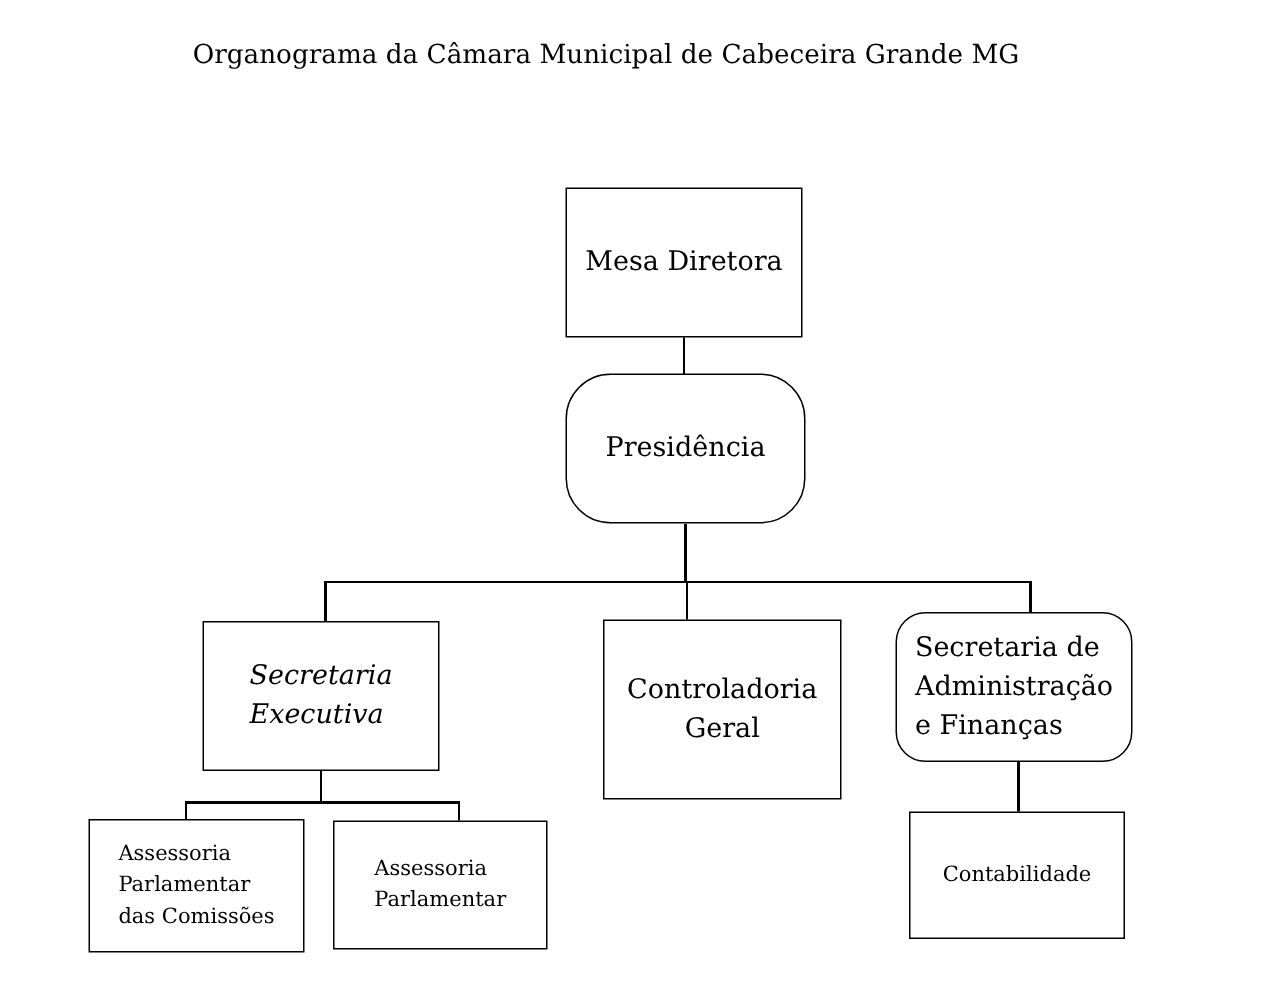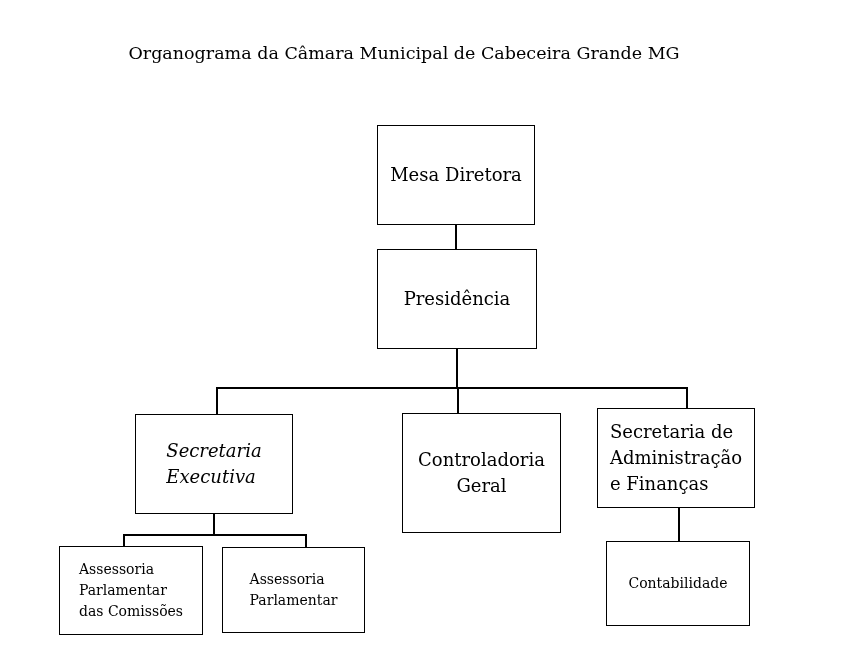--- a/index.html
+++ b/index.html
@@ -17,21 +17,20 @@
     overflow: hidden;
   }
   .chart-title {
     position: absolute;
     left: 404px;
     top: 27px;
     transform: translateX(-50%);
     white-space: nowrap;
     font-size: 17.5px;
     color: #000000;
-    margin-top: 16px;
   }
   .connectors {
     position: absolute;
     left: 0;
     top: 0;
     width: 841px;
     height: 657px;
   }
   .node {
     position: absolute;
@@ -50,24 +49,24 @@
   }
   .node.small .label {
     font-size: 14px;
     line-height: 21px;
   }
   .node.align-left .label { text-align: left; }
   .node.align-center .label { text-align: center; }
 
   
   #node-mesa-diretora            { left: 377px; top: 109px; width: 158px; height: 100px; margin-top: 16px; }
-  #node-presidencia              { left: 377px; top: 249px; width: 160px; height: 100px; }
+  #node-presidencia              { left: 377px; top: 249px; width: 160px; height: 100px; border-radius: 30px; }
   #node-secretaria-executiva     { left: 135px; top: 414px; width: 158px; height: 100px; font-style: italic; }
   #node-controladoria-geral      { left: 390px; top: 413px; width: 159px; height:  120px; margin-left: 12px; }
-  #node-secretaria-adm-financas  { left: 597px; top: 408px; width: 158px; height: 100px; }
+  #node-secretaria-adm-financas  { left: 597px; top: 408px; width: 158px; height: 100px; border-radius: 20px; }
   #node-assessoria-comissoes     { left:  59px; top: 546px; width: 144px; height:  89px; }
   #node-assessoria-parlamentar   { left: 222px; top: 547px; width: 143px; height:  86px; }
   #node-contabilidade            { left: 606px; top: 541px; width: 144px; height:  85px; }
 </style>
 </head>
 <body>
 
 <div class="canvas">
 
   <div class="chart-title">Organograma da Câmara Municipal de Cabeceira Grande MG</div>

